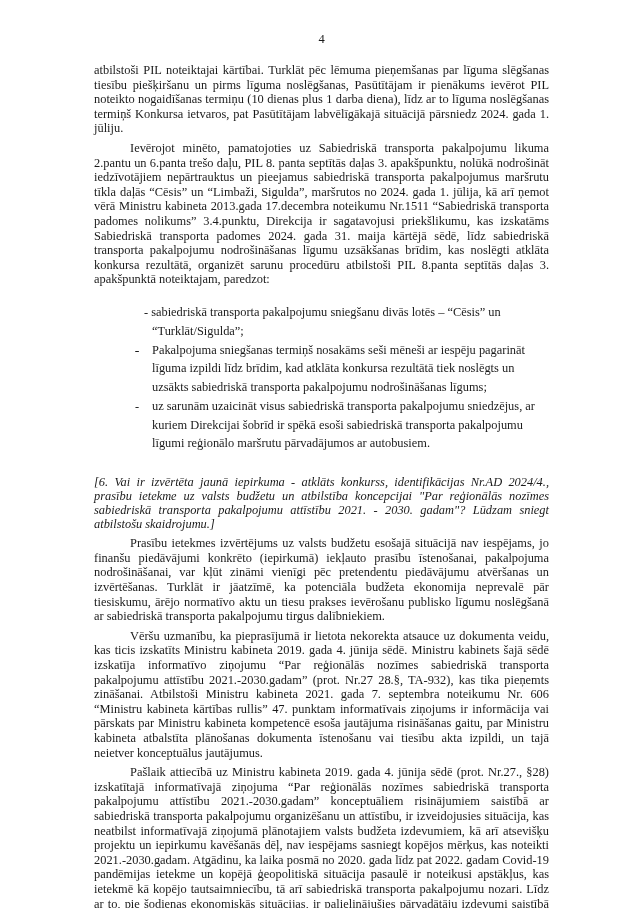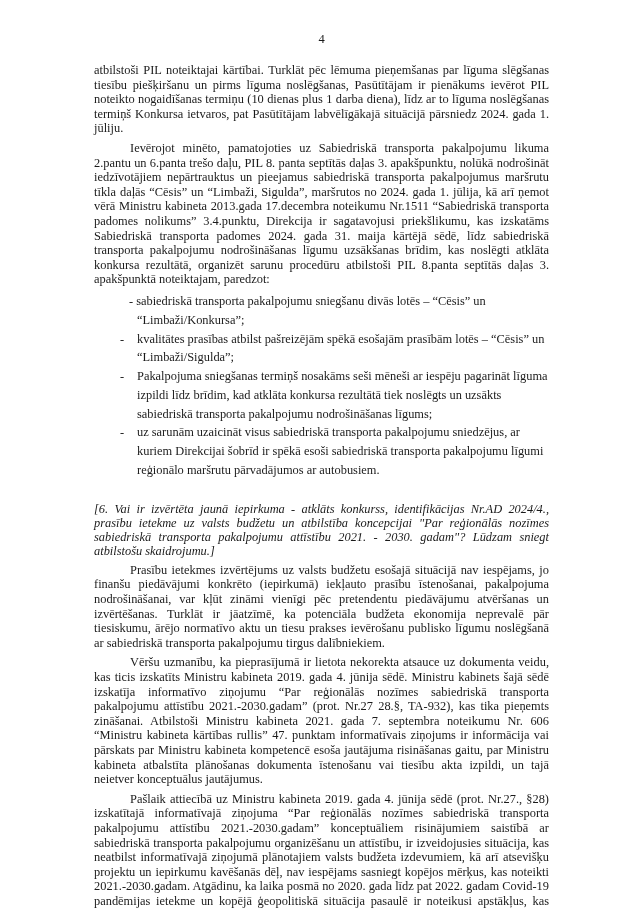--- a/index.html
+++ b/index.html
@@ -11,21 +11,21 @@
   .page-number {
     position: absolute; top: 32px; left: 0; width: 643px;
     text-align: center; font-size: 12.5px;
   }
   .body-text {
     position: absolute; top: 58px; left: 89px; width: 465px;
     font-size: 12.4px; line-height: 14.6px;
   }
   p { margin: 5px; text-align: justify; }
   .indent { text-indent: 36px; }
-  ul.dash-list { list-style: none; margin: 1px; padding: 0; }
+  ul.dash-list { list-style: none; margin: 16px; padding: 0; }
   ul.dash-list li {
     position: relative; padding-left: 47px; padding-right: 0;
     line-height: 18.8px; text-align: left;
   }
   ul.dash-list li .dash {
     position: absolute; left: 30px; top: 0;
   }
   ul.dash-list li.first { padding-left: 39px; }
   ul.dash-list li.first .dash { position: static; margin-right: 3px; }
   ul.dash-list li.first .cont { display: block; padding-left: 8px; }
@@ -38,25 +38,24 @@
 
 <div class="page-number">4</div>
 
 <div class="body-text">
   <p>atbilstoši PIL noteiktajai kārtībai. Turklāt pēc lēmuma pieņemšanas par līguma slēgšanas tiesību piešķiršanu un pirms līguma noslēgšanas, Pasūtītājam ir pienākums ievērot PIL noteikto nogaidīšanas termiņu (10 dienas plus 1 darba diena), līdz ar to līguma noslēgšanas termiņš Konkursa ietvaros, pat Pasūtītājam labvēlīgākajā situācijā pārsniedz 2024. gada 1. jūliju.</p>
   <p class="indent">Ievērojot minēto, pamatojoties uz Sabiedriskā transporta pakalpojumu likuma 2.pantu un 6.panta trešo daļu, PIL 8. panta septītās daļas 3. apakšpunktu, nolūkā nodrošināt iedzīvotājiem nepārtrauktus un pieejamus sabiedriskā transporta pakalpojumus maršrutu tīkla daļās “Cēsis” un “Limbaži, Sigulda”, maršrutos no 2024. gada 1. jūlija, kā arī ņemot vērā Ministru kabineta 2013.gada 17.decembra noteikumu Nr.1511 “Sabiedriskā transporta padomes nolikums” 3.4.punktu, Direkcija ir sagatavojusi priekšlikumu, kas izskatāms Sabiedriskā transporta padomes 2024. gada 31. maija kārtējā sēdē, līdz sabiedriskā transporta pakalpojumu nodrošināšanas līgumu uzsākšanas brīdim, kas noslēgti atklāta konkursa rezultātā, organizēt sarunu procedūru atbilstoši PIL 8.panta septītās daļas 3. apakšpunktā noteiktajam, paredzot:</p>
 
   <ul class="dash-list">
     <li class="first">
       <span class="dash">-</span><span>sabiedriskā transporta pakalpojumu sniegšanu divās lotēs – “Cēsis” un</span>
-      <span class="cont">“Limbaži/Konkursa”;</span>
+      <span class="cont">“Turklāt/Sigulda”;</span>
     </li>
     <li>
       <span class="dash">-</span>
-      <span>kvalitātes prasības atbilst pašreizējām spēkā esošajām prasībām lotēs – “Cēsis” un “Limbaži/Sigulda”;</span>
     </li>
     <li>
       <span class="dash">-</span>
       <span>Pakalpojuma sniegšanas termiņš nosakāms seši mēneši ar iespēju pagarināt līguma izpildi līdz brīdim, kad atklāta konkursa rezultātā tiek noslēgts un uzsākts sabiedriskā transporta pakalpojumu nodrošināšanas līgums;</span>
     </li>
     <li>
       <span class="dash">-</span>
       <span>uz sarunām uzaicināt visus sabiedriskā transporta pakalpojumu sniedzējus, ar kuriem Direkcijai šobrīd ir spēkā esoši sabiedriskā transporta pakalpojumu līgumi reģionālo maršrutu pārvadājumos ar autobusiem.</span>
     </li>
   </ul>

